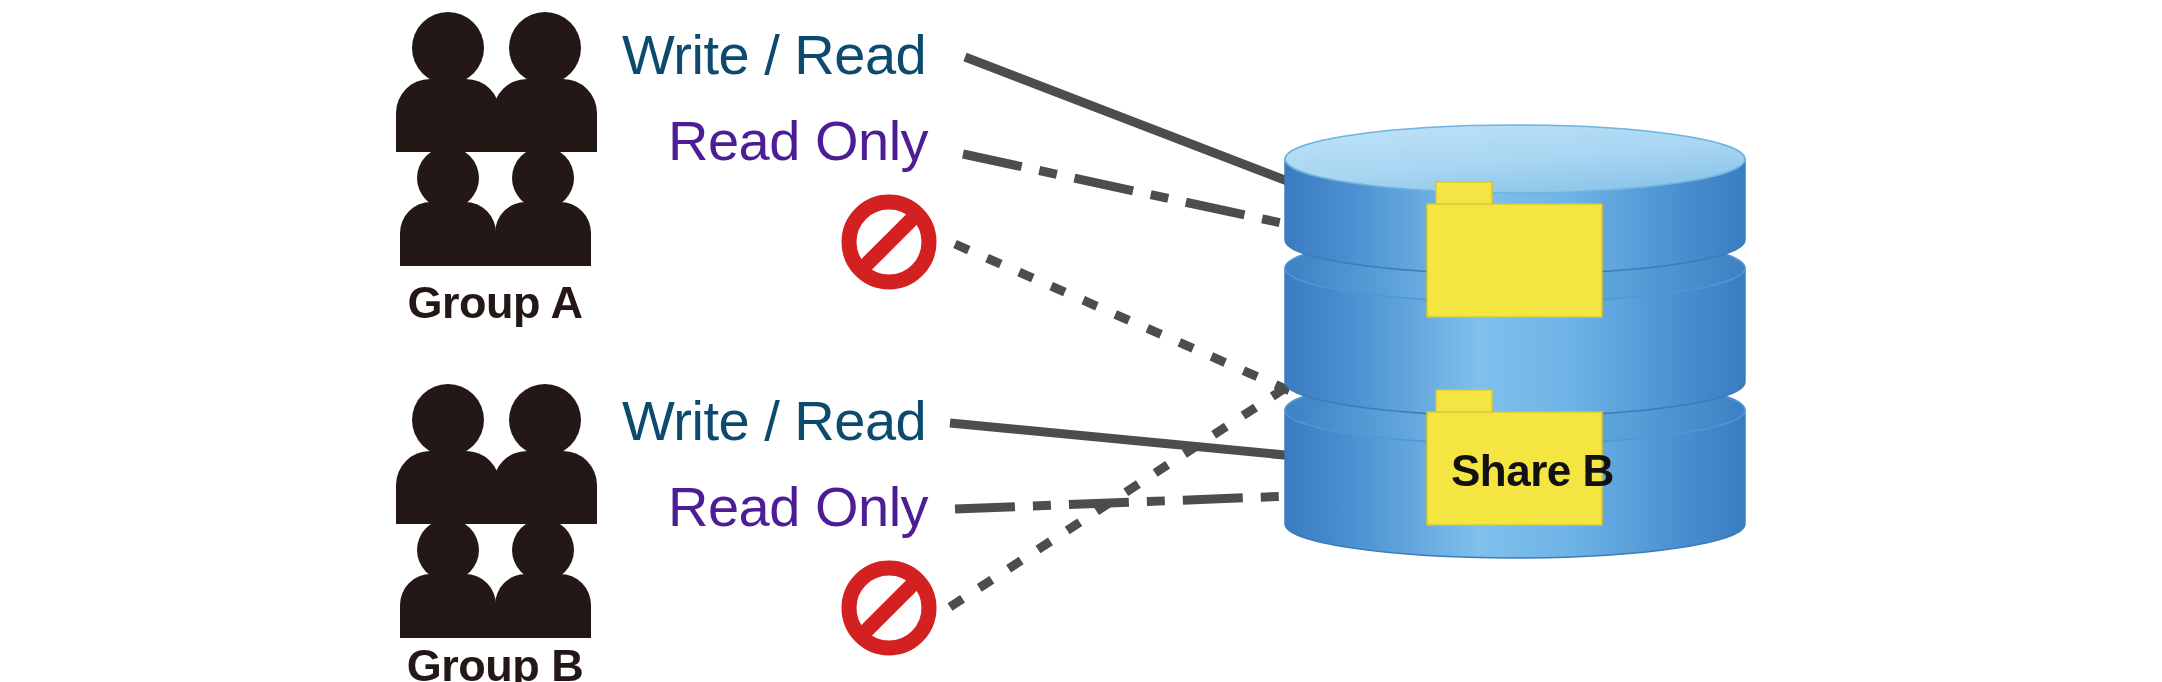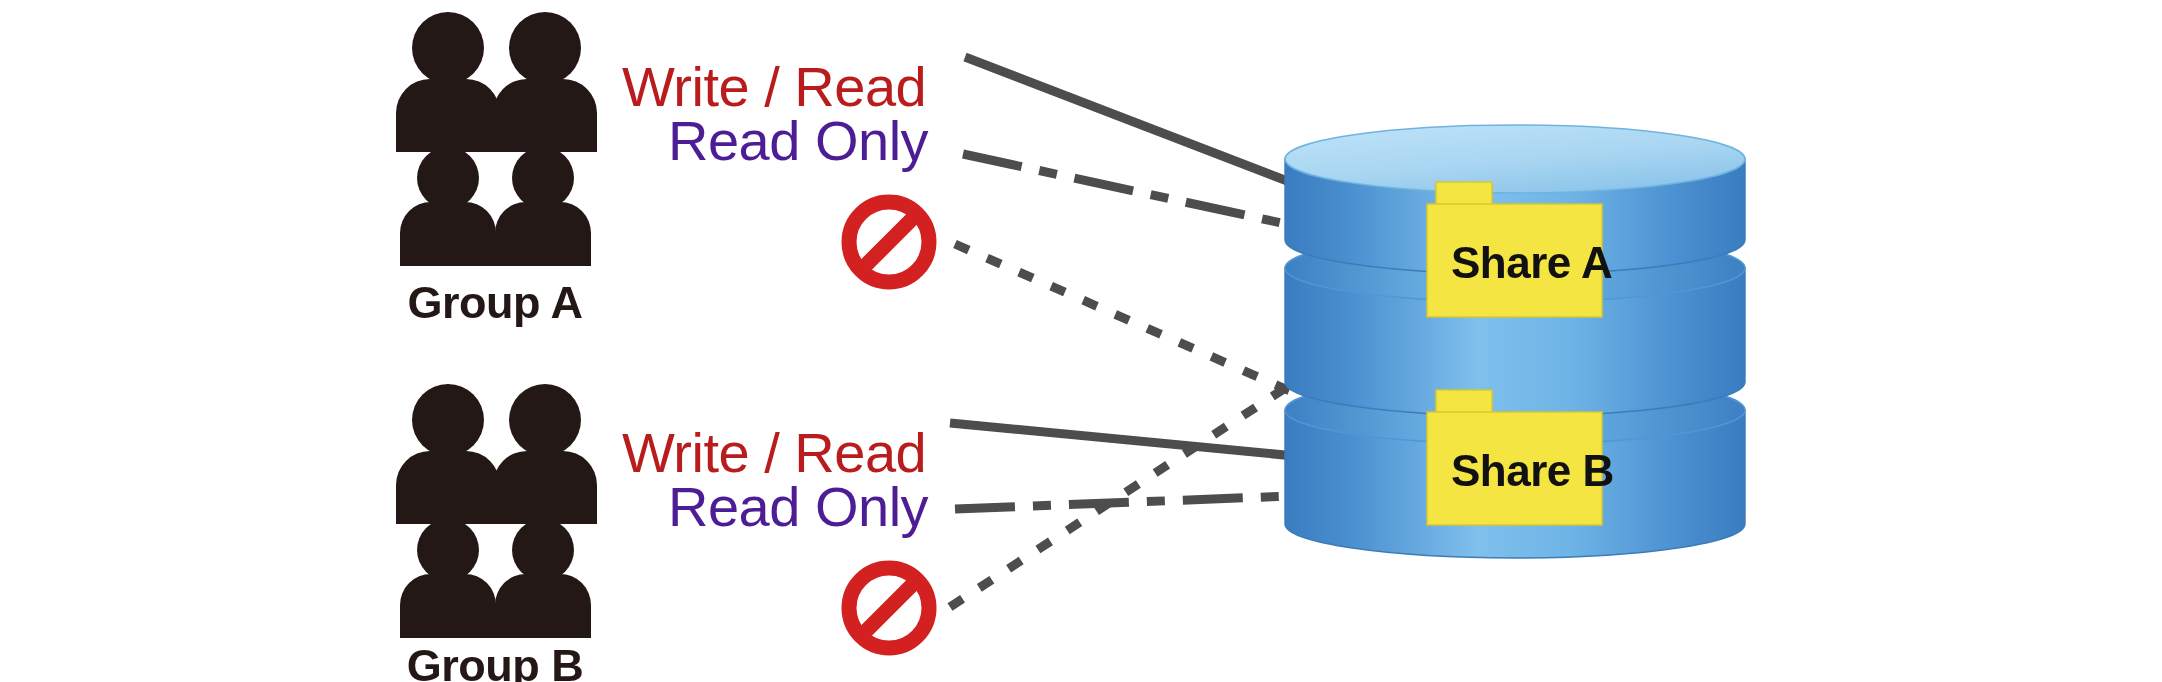--- a/index.html
+++ b/index.html
@@ -9,21 +9,21 @@
   svg.layer{overflow:visible;}
   .grp-label{
     position:absolute;font-family:"Liberation Sans",sans-serif;
     font-size:45px;font-weight:700;color:#231815;letter-spacing:-0.5px;
     text-align:center;white-space:nowrap;
   }
   .perm-label{
     position:absolute;font-family:"Liberation Sans",sans-serif;
     font-size:56px;font-weight:400;white-space:nowrap;letter-spacing:-0.5px;
   }
-  .perm-write{color:#b91c1c;margin-top:32px;}
+  .perm-write{color:#0c4a6e;}
   .perm-read{color:#4c1d95;}
   .folder-text{
     position:absolute;font-family:"Liberation Sans",sans-serif;
     font-size:44px;font-weight:700;color:#111111;white-space:nowrap;letter-spacing:-0.5px;
   }
 </style>
 </head>
 <body>
 
 <div id="stage">
@@ -135,16 +135,15 @@
 
   <div class="grp-label" style="left:330px;top:277px;width:330px;">Group A</div>
   <div class="grp-label" style="left:330px;top:640px;width:330px;">Group B</div>
 
   <div class="perm-label perm-write" style="left:622px;top:22px;">Write / Read</div>
   <div class="perm-label perm-read" style="left:668px;top:108px;">Read Only</div>
 
   <div class="perm-label perm-write" style="left:622px;top:388px;">Write / Read</div>
   <div class="perm-label perm-read" style="left:668px;top:474px;">Read Only</div>
 
-  <div class="folder-text" style="left:1451px;top:238px;">Share A</div>
   <div class="folder-text" style="left:1451px;top:446px;text-align:right;">Share B</div>
 
 </div>
 
 </body></html>

